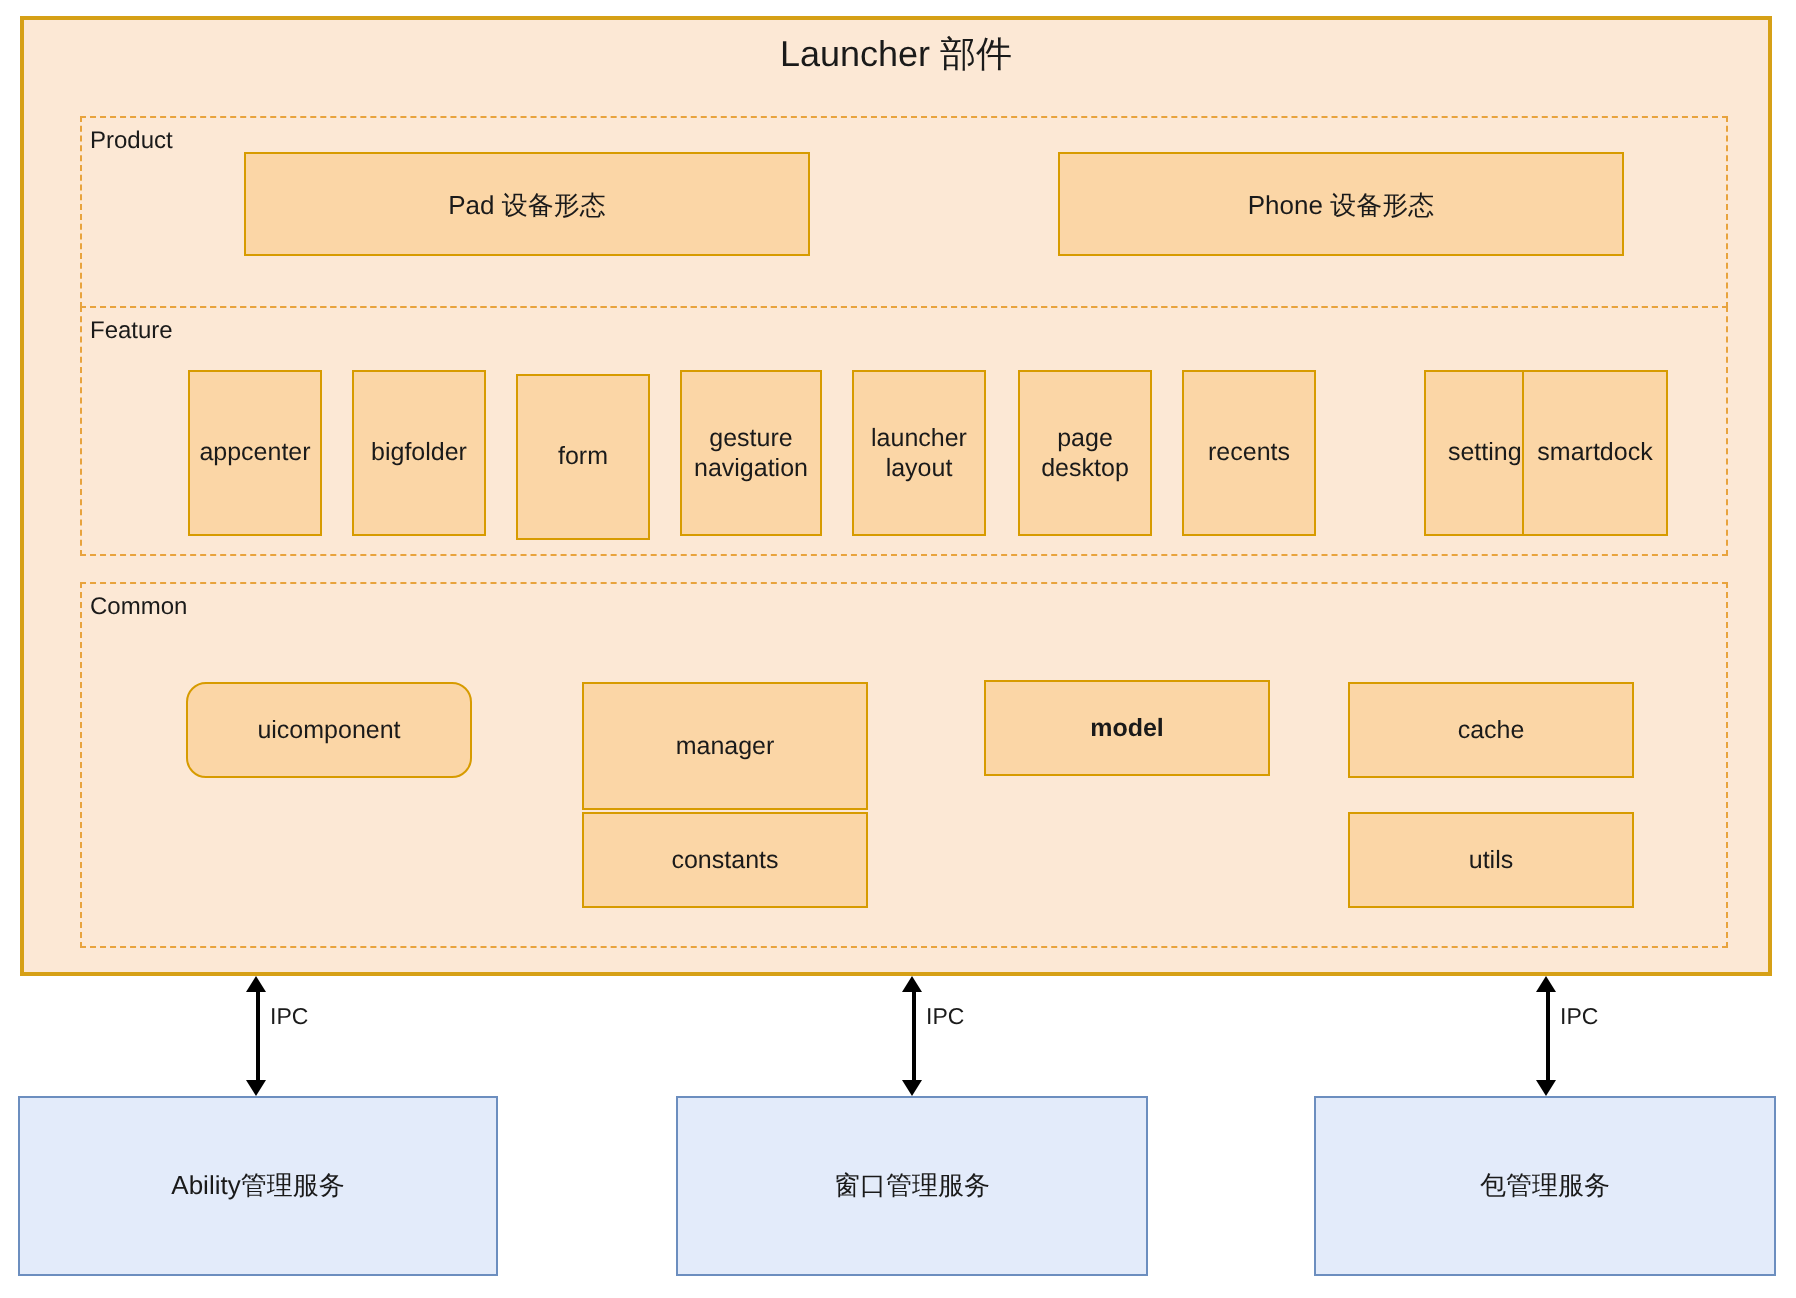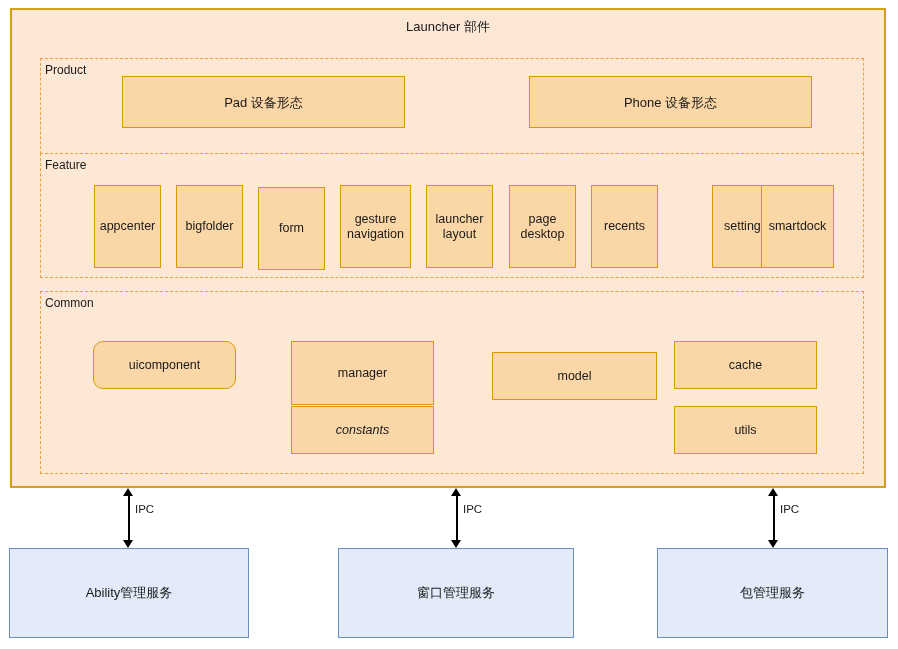--- a/index.html
+++ b/index.html
@@ -26,21 +26,21 @@
     box-sizing: border-box;
     background: #fce8d5;
     border: 2px solid #d6a016;
   }
   .launcher-title {
     position: absolute;
     left: 0;
     top: 8px;
     width: 100%;
     text-align: center;
-    font-size: 13px;
+    font-size: 18px;
     color: #1a1a1a;
     line-height: 18px;
   }
 
   
   .group {
     position: absolute;
     box-sizing: border-box;
     border: 1.6px dashed #e8a33d;
     background: transparent;
@@ -159,24 +159,24 @@
   <div class="mod-box" style="left:579px; top:175px; width:67px; height:83px;">recents</div>
   <div class="mod-box" style="left:700px; top:175px; width:67px; height:83px;">settings</div>
   <div class="mod-box" style="left:749px; top:175px; width:73px; height:83px;">smartdock</div>
 
   <div class="group" id="group-common">
     <div class="group-label">Common</div>
   </div>
 
   <div class="mod-box" style="left:81px;  top:331px; width:143px; height:48px;border-radius:10px;">uicomponent</div>
   <div class="mod-box" style="left:279px; top:331px; width:143px; height:64px;">manager</div>
-  <div class="mod-box" style="left:480px; top:342px; width:165px; height:48px;">model</div>
+  <div class="mod-box" style="left:480px; top:330px; width:143px; height:48px;font-weight:bold;">model</div>
   <div class="mod-box" style="left:662px; top:331px; width:143px; height:48px;">cache</div>
 
-  <div class="mod-box" style="left:279px; top:396px; width:143px; height:48px;font-style:italic;">constants</div>
+  <div class="mod-box" style="left:279px; top:396px; width:143px; height:48px;">constants</div>
   <div class="mod-box" style="left:662px; top:396px; width:143px; height:48px;">utils</div>
 
 </div>
 
 <div class="ipc-wrap" style="left:119px;">
   <div class="ipc-line"></div>
   <div class="ipc-arrow-up"></div>
   <div class="ipc-arrow-down"></div>
   <div class="ipc-label">IPC</div>
 </div>

